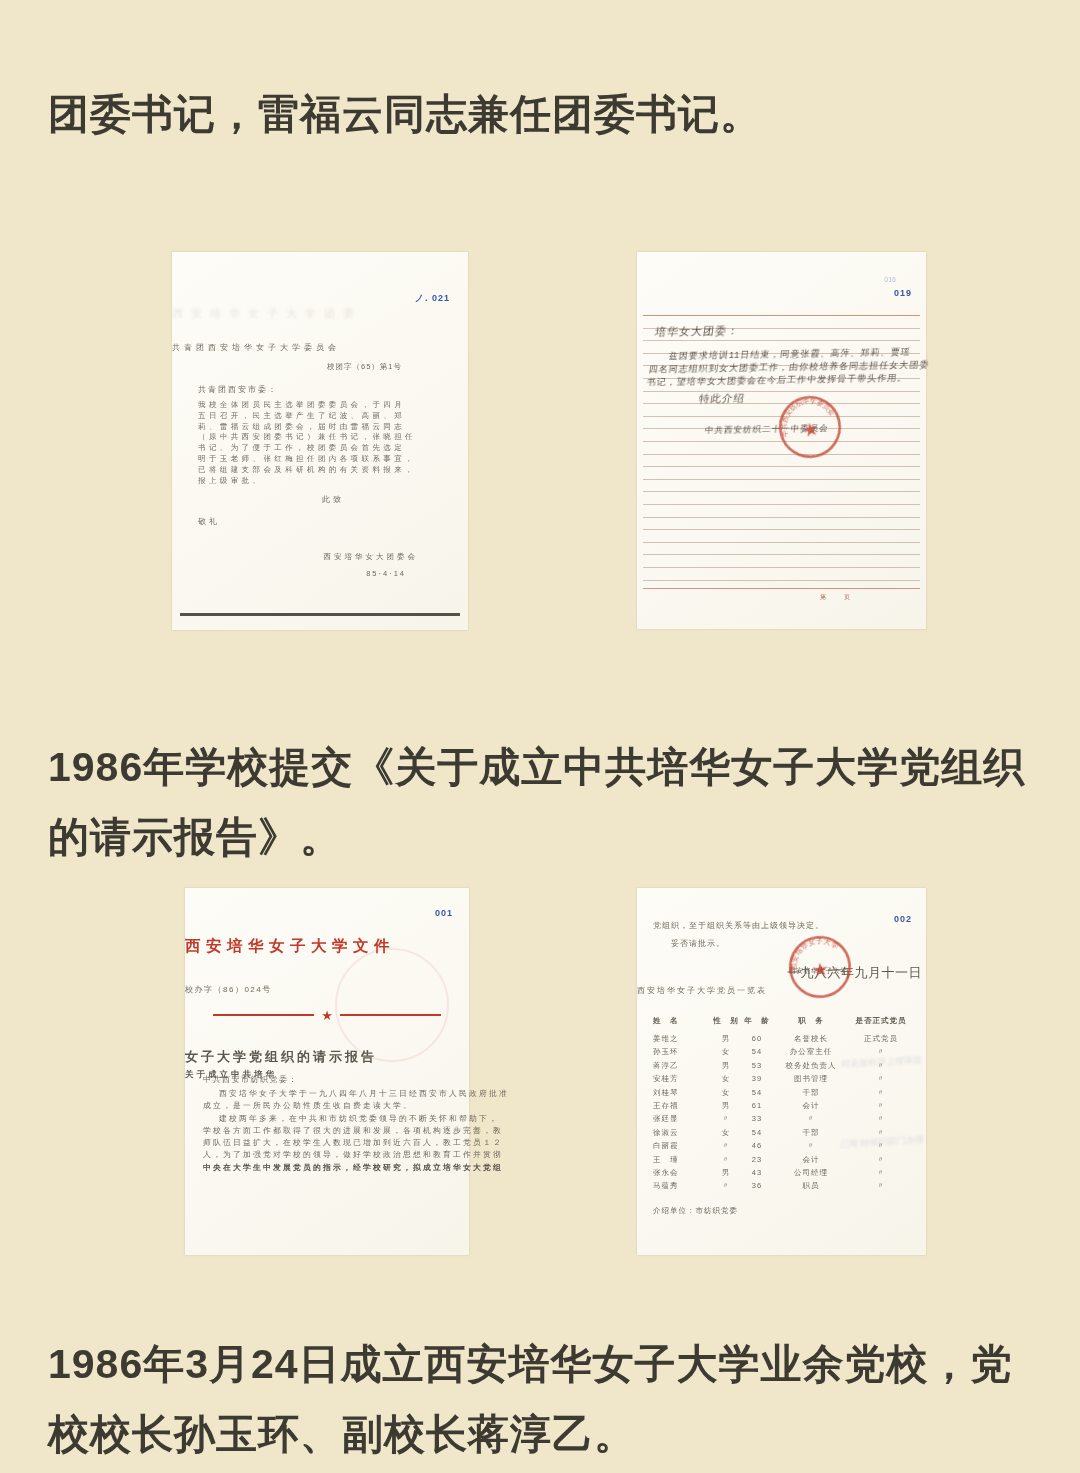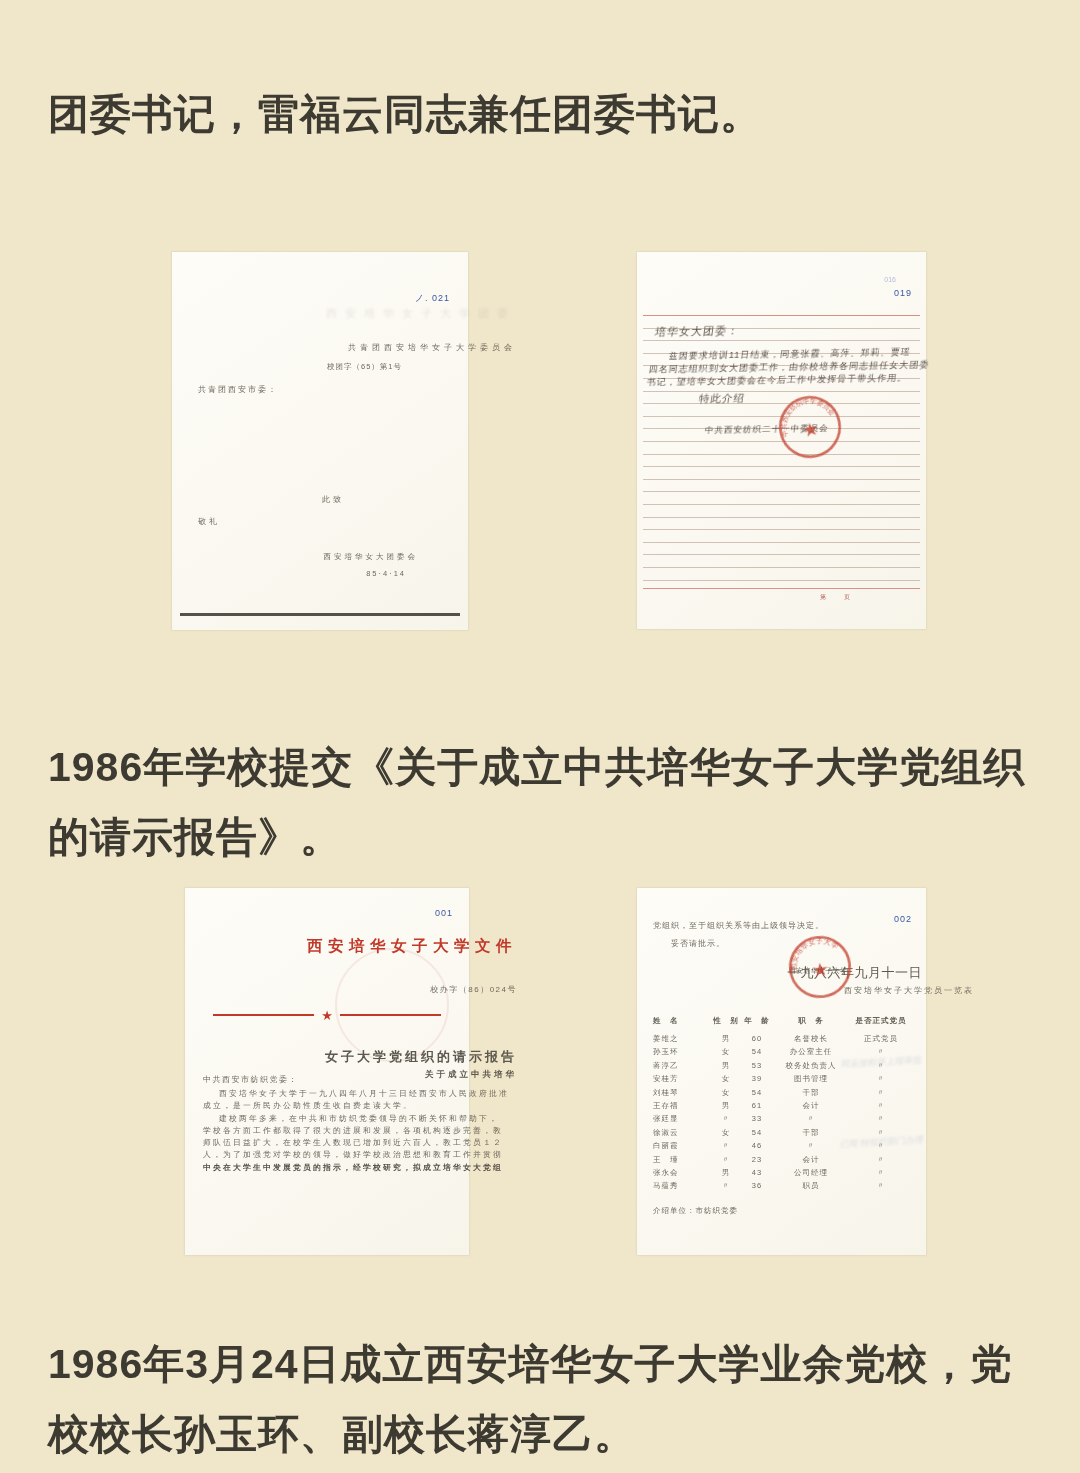--- a/index.html
+++ b/index.html
@@ -9,26 +9,26 @@
     font-family:"Liberation Sans", sans-serif;
   }
   
   .para{position:absolute;left:48px;width:995px;color:#3d3a32;
         font-size:41px;font-weight:700;letter-spacing:1px;}
   .para .pline{display:block;height:70px;line-height:70px;white-space:nowrap;}
   
   .doc{position:absolute;background:linear-gradient(145deg,#fdfcf7 0%,#faf8f0 60%,#f7f4ea 100%);
        box-shadow:0 0 2px rgba(120,110,85,.25);}
   .doc *{position:absolute;margin:0;}
-  .pagecode{color:#3a57a5;font-size:9px;letter-spacing:1px;font-weight:400;}
+  .pagecode{color:#3a57a5;font-size:9px;letter-spacing:1px;font-weight:700;}
   .tw{color:#6e695d;letter-spacing:3px;filter:blur(.3px);white-space:nowrap;}
   .twbody{position:absolute;}
   .twbody p{position:static;line-height:10.8px;font-size:7.5px;letter-spacing:3.4px;
             color:#716c5f;filter:blur(.35px);white-space:nowrap;}
-  .center{width:100%;text-align:right;left:0;padding-left:48px;}
+  .center{width:100%;text-align:left;left:0;}
   .ghost{color:#9a9488;opacity:.22;filter:blur(1px);}
   
   .hand{color:#5c5149;transform:skewX(-8deg) rotate(-1deg);
         filter:blur(.35px);letter-spacing:1px;white-space:nowrap;}
   
   .rules{background:repeating-linear-gradient(to bottom,
           rgba(0,0,0,0) 0px, rgba(0,0,0,0) 11.6px,
           rgba(168,138,120,.5) 11.6px, rgba(168,138,120,.5) 12.6px);
          border-top:1.5px solid rgba(205,120,100,.8);}
   .seal{position:absolute;filter:blur(.4px);}
@@ -61,20 +61,30 @@
 <div class="para" style="top:79px;">
   <span class="pline">团委书记，雷福云同志兼任团委书记。</span>
 </div>
 
 <div class="doc" style="left:172px;top:252px;width:296px;height:378px;">
   <span class="pagecode" style="top:40px;right:18px;">ノ. 021</span>
   <span class="ghost center" style="top:54px;font-size:11px;letter-spacing:8px;">西安培华女子大学团委</span>
   <span class="tw center" style="top:90px;font-size:8px;letter-spacing:4px;">共青团西安培华女子大学委员会</span>
   <span class="tw" style="top:110px;right:66px;font-size:7.5px;letter-spacing:1px;">校团字（65）第1号</span>
   <span class="tw" style="top:132px;left:26px;font-size:8px;letter-spacing:2px;">共青团西安市委：</span>
+  <div class="twbody" style="top:148px;left:26px;">
+    <p>我校全体团员民主选举团委委员会，于四月</p>
+    <p>五日召开，民主选举产生了纪波、高丽、郑</p>
+    <p>莉、雷福云组成团委会，届时由雷福云同志</p>
+    <p>（原中共西安团委书记）兼任书记，张晓担任</p>
+    <p>书记。为了便于工作，校团委员会首先选定</p>
+    <p>明于玉老师、张红梅担任团内各项联系事宜，</p>
+    <p>已将组建支部会及科研机构的有关资料报来，</p>
+    <p>报上级审批。</p>
+  </div>
   <span class="tw" style="top:242px;left:150px;font-size:8px;">此致</span>
   <span class="tw" style="top:264px;left:26px;font-size:8px;">敬礼</span>
   <span class="tw" style="top:300px;right:50px;font-size:7.5px;">西安培华女大团委会</span>
   <span class="tw" style="top:317px;right:62px;font-size:7.5px;letter-spacing:2px;">85·4·14</span>
   <div class="scanline" style="bottom:14px;left:8px;right:8px;"></div>
 </div>
 
 <div class="doc" style="left:637px;top:252px;width:289px;height:377px;">
   <div class="rules" style="top:63px;left:6px;right:6px;height:275px;"></div>
   <span class="ghost" style="top:24px;right:30px;font-size:7px;color:#6a7fc0;opacity:.5;filter:blur(.5px);">016</span>

